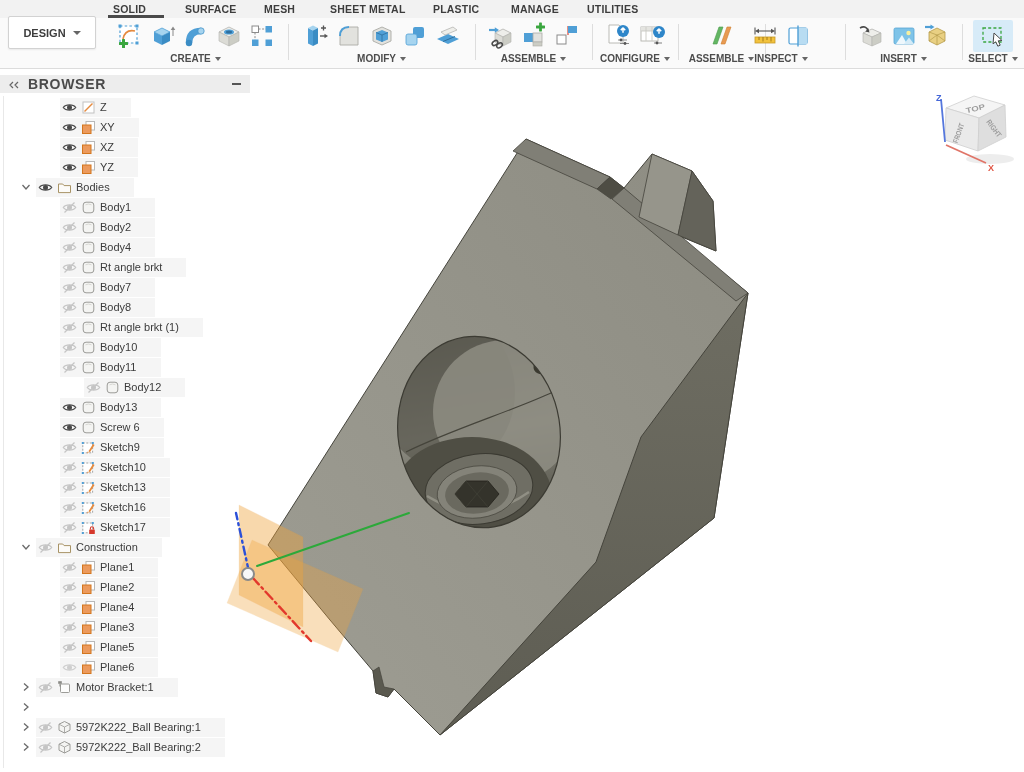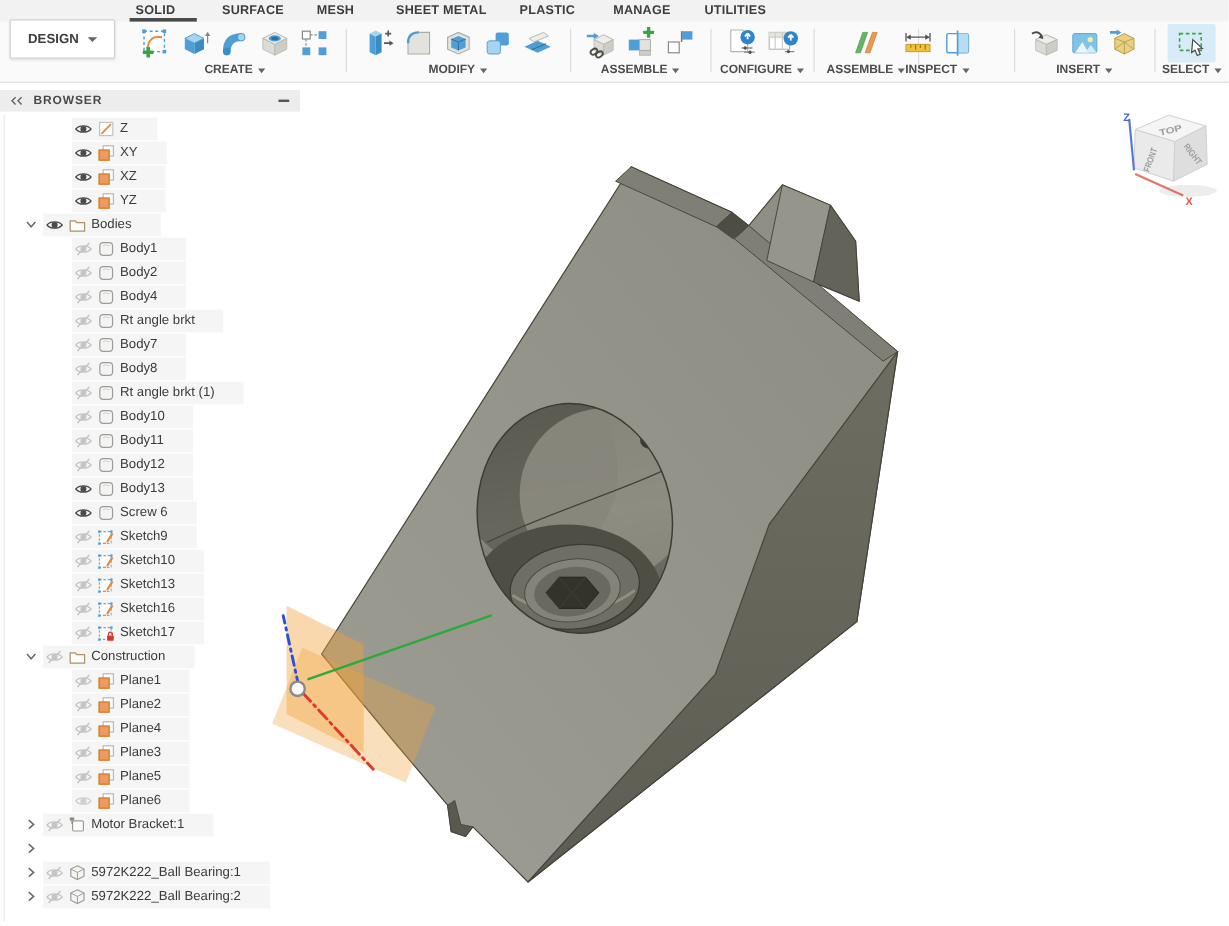--- a/index.html
+++ b/index.html
@@ -22,21 +22,21 @@
   .tbtn.active { background:#d7ebf8; width:40px; height:32px; }
 
   .design-btn { position:absolute; left:8px; top:16px; width:88px; height:33px; background:#fff;
     border:1px solid #d2d2d2; border-radius:2px; display:flex; align-items:center; justify-content:center;
     gap:7px; font-size:11px; font-weight:700; color:#3d3d3d; box-shadow:0 1px 2px rgba(0,0,0,.07); z-index:31; }
   .design-caret { width:0; height:0; border-left:4px solid transparent; border-right:4px solid transparent; border-top:4.5px solid #666; }
 
   
   .browser { position:absolute; left:0; top:75px; width:250px; z-index:20; }
   .bheader { height:18px; background:#ededed; display:flex; align-items:center; padding:0 9px; }
-  .btitle { font-size:10px; font-weight:700; color:#4a4a4a; letter-spacing:.7px; margin-left:9px; }
+  .btitle { font-size:14px; font-weight:700; color:#4a4a4a; letter-spacing:.7px; margin-left:9px; }
   .bmin { margin-left:auto; width:9px; height:2px; background:#555; }
   .btree { padding-top:4px; }
   .trow { height:20px; display:flex; align-items:center; }
   .chev { width:16px; display:flex; align-items:center; flex:none; }
   .strip { display:inline-flex; align-items:center; background:#f5f5f5; height:19px; padding:0 24px 0 2px; gap:4px; }
   .eye,.ticon { display:flex; width:15px; flex:none; }
   .tlabel { font-size:11px; color:#3b3b3b; white-space:nowrap; }
   .guide { position:absolute; left:3px; top:96px; width:1px; height:672px; background:#e8e8e8; z-index:19; }
 
   
@@ -660,21 +660,21 @@
           </span>
           <span class="ticon">
             <svg width="15" height="15" viewBox="0 0 15 15">
               <rect x="2.2" y="2.2" width="10.6" height="10.6" rx="2.8" fill="#f4f4f2" stroke="#9c9c98"></rect>
               <path d="M4.5,4.8 q3,-1.5 6,0" stroke="#d0d0cc" fill="none" stroke-width=".8"></path>
             </svg>
           </span>
           <span class="tlabel">Body11</span>
         </span>
       </div>
-      <div class="trow" style="padding-left:60px">
+      <div class="trow" style="padding-left:84px">
         <span class="strip">
           <span class="eye">
             <svg width="15" height="15" viewBox="0 0 15 15">
               <path d="M1.2,7.5 C3.8,4 11.2,4 13.8,7.5 C11.2,11 3.8,11 1.2,7.5 Z" fill="none" stroke="#c5c5c5" stroke-width="1.1"></path>
               <circle cx="7.5" cy="7.5" r="2.5" fill="#c5c5c5"></circle>
               <line x1="2.5" y1="12.5" x2="12.5" y2="2.5" stroke="#c5c5c5" stroke-width="1.2"></line>
             </svg>
           </span>
           <span class="ticon">
             <svg width="15" height="15" viewBox="0 0 15 15">

